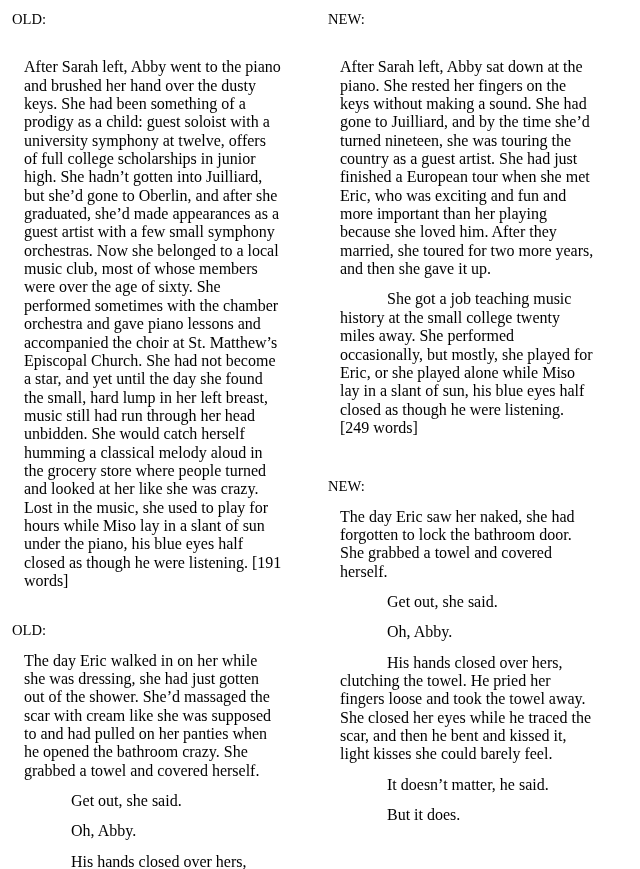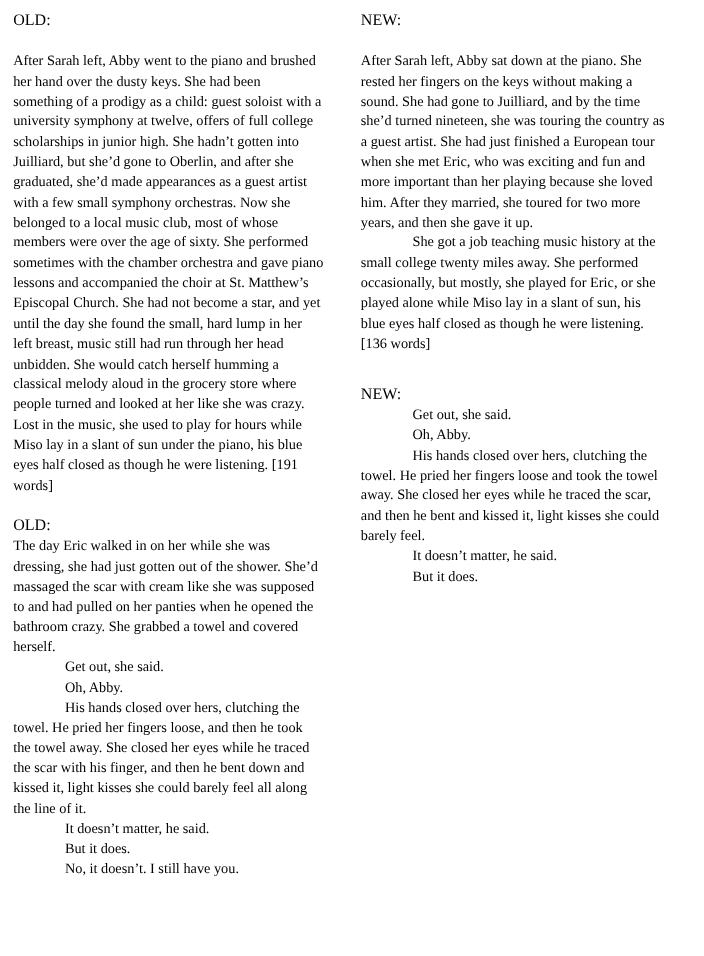--- a/index.html
+++ b/index.html
@@ -39,22 +39,22 @@
     font-size: 14.6px;
     line-height: 18.35px;
     text-align: left;
   }
   .label {
     font-size: 14.6px;
     line-height: 18.35px;
     margin: 0;
   }
   .para {
-    margin: 0;
-    font-size: 13px;
+    margin: 12px;
+    font-size: 16px;
     line-height: 18.35px;
     text-align: left;
     hyphens: none;
     -webkit-hyphens: none;
   }
   .para.indent {
     text-indent: 47px;
   }
   
   .col-left .sec1-label   { padding-top: 10px; }
@@ -93,25 +93,26 @@
   </div>
 
   <div class="column col-right">
 
     <div class="block sec1-label">
       <p class="label">NEW:</p>
     </div>
 
     <div class="block sec1-body">
       <p class="para">After Sarah left, Abby sat down at the piano. She rested her fingers on the keys without making a sound. She had gone to Juilliard, and by the time she’d turned nineteen, she was touring the country as a guest artist. She had just finished a European tour when she met Eric, who was exciting and fun and more important than her playing because she loved him. After they married, she toured for two more years, and then she gave it up.</p>
-      <p class="para indent">She got a job teaching music history at the small college twenty miles away. She performed occasionally, but mostly, she played for Eric, or she played alone while Miso lay in a slant of sun, his blue eyes half closed as though he were listening.  [136 words]</p>
+      <p class="para indent">She got a job teaching music history at the small college twenty miles away. She performed occasionally, but mostly, she played for Eric, or she played alone while Miso lay in a slant of sun, his blue eyes half closed as though he were listening.  [249 words]</p>
     </div>
 
     <div class="block sec2-label">
       <p class="label">NEW:</p>
+      <p class="para">The day Eric saw her naked, she had forgotten to lock the bathroom door. She grabbed a towel and covered herself.</p>
       <p class="para indent">Get out, she said.</p>
       <p class="para indent">Oh, Abby.</p>
       <p class="para indent">His hands closed over hers, clutching the towel. He pried her fingers loose and took the towel away. She closed her eyes while he traced the scar, and then he bent and kissed it, light kisses she could barely feel.</p>
       <p class="para indent">It doesn’t matter, he said.</p>
       <p class="para indent">But it does.</p>
     </div>
 
   </div>
 
 </div>

